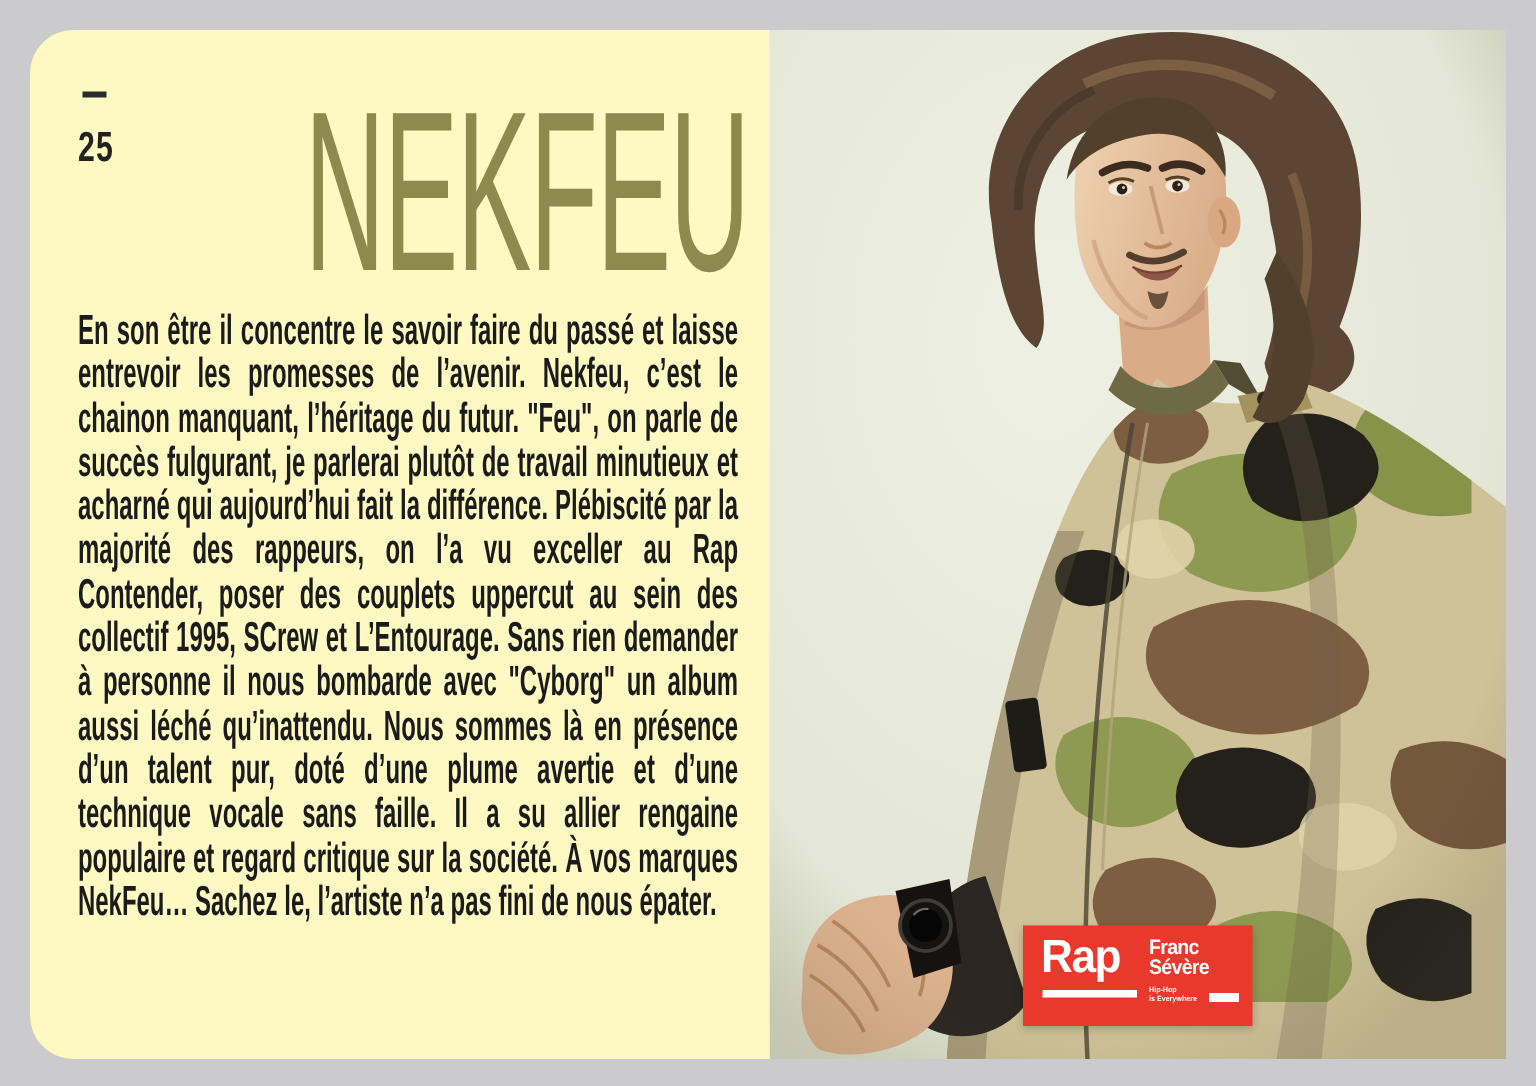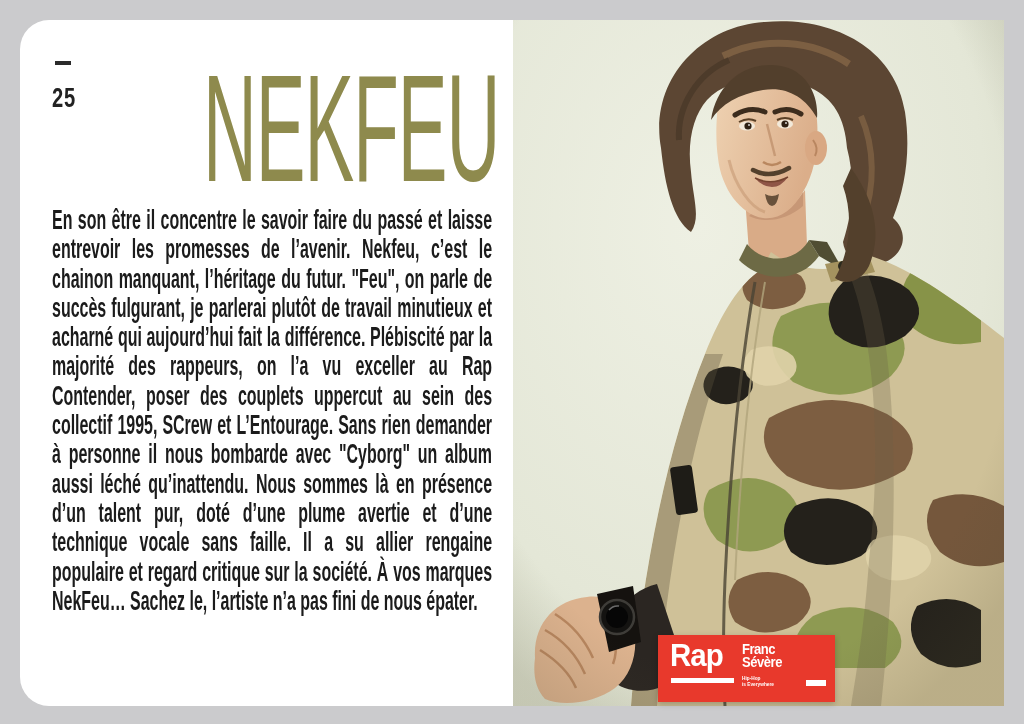--- a/index.html
+++ b/index.html
@@ -3,21 +3,21 @@
 <meta charset="utf-8">
 <style>
   html,body{margin:0;padding:0;}
   body{
     width:1024px;height:724px;
     background:#cbcbcd;
     font-family:"Liberation Sans",sans-serif;
     -webkit-font-smoothing:antialiased;
   }
   .frame{position:relative;width:1024px;height:724px;background:#cbcbcd;overflow:hidden;}
-  .page{position:absolute;left:20px;top:20px;width:808px;height:686px;background:#ffffff;border-radius:29px;}
+  .page{position:absolute;left:20px;top:20px;width:808px;height:686px;background:#fef9c3;border-radius:29px;}
 
   
   .left-col{position:absolute;left:0;top:0;width:493px;height:686px;}
   .dash{position:absolute;left:35px;top:41px;width:16px;height:4px;background:#2b2b2b;}
   .page-number{
     position:absolute;left:32px;top:64px;
     font-size:28px;font-weight:700;line-height:1;color:#222;
     transform:scaleX(.72);transform-origin:left top;letter-spacing:1px;
   }
   .title{
@@ -33,22 +33,22 @@
     text-align:justify;
     transform:scaleX(.57);transform-origin:left top;
   }
 
   
   .photo{position:absolute;left:493px;top:0;width:491px;height:686px;overflow:hidden;background:#e4e7d8;}
   .photo svg{display:block;}
 
   
   .logo{
-    position:absolute;right:-7px;bottom:4px;width:153px;height:67px;
-    background:#e8392c;z-index:5;box-shadow:0 2px 6px rgba(0,0,0,.22);padding-left:24px;
+    position:absolute;right:-7px;bottom:22px;width:153px;height:67px;
+    background:#e8392c;z-index:5;box-shadow:0 2px 6px rgba(0,0,0,.22);
   }
   .logo-rap{
     position:absolute;left:12px;top:5px;
     font-size:31px;font-weight:700;line-height:1;color:#fff;letter-spacing:-1px;
     transform:scaleX(.95);transform-origin:left top;
   }
   .logo-underline{position:absolute;left:13px;top:43px;width:63px;height:5px;background:#fff;}
   .logo-name{
     position:absolute;left:84px;top:8px;color:#fff;font-weight:700;
     font-size:14px;line-height:12.5px;letter-spacing:-.5px;

